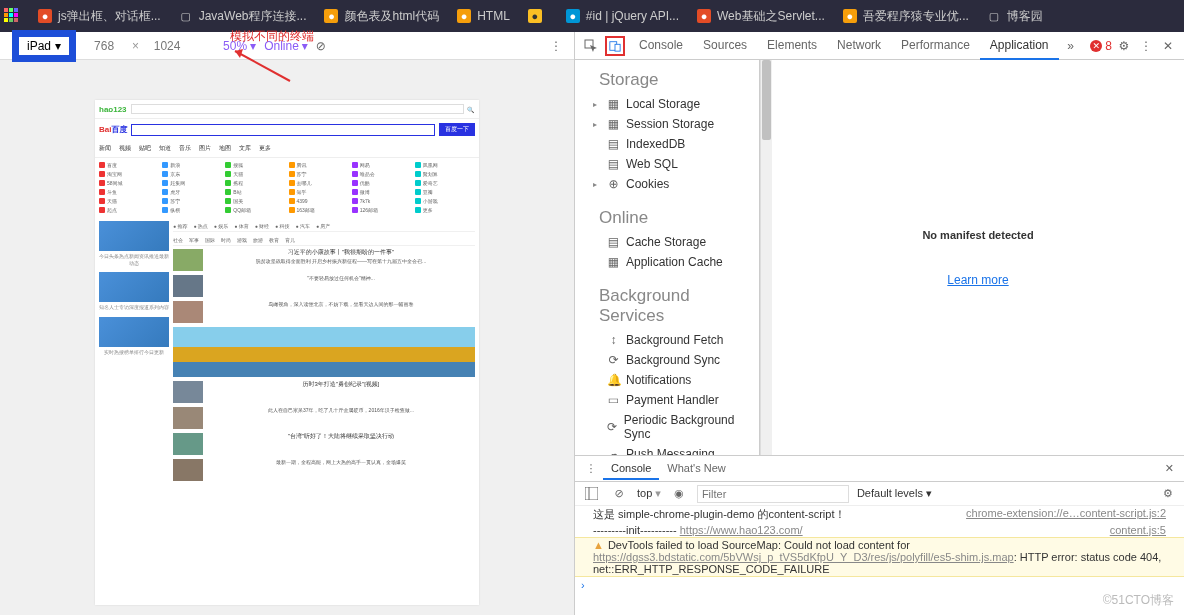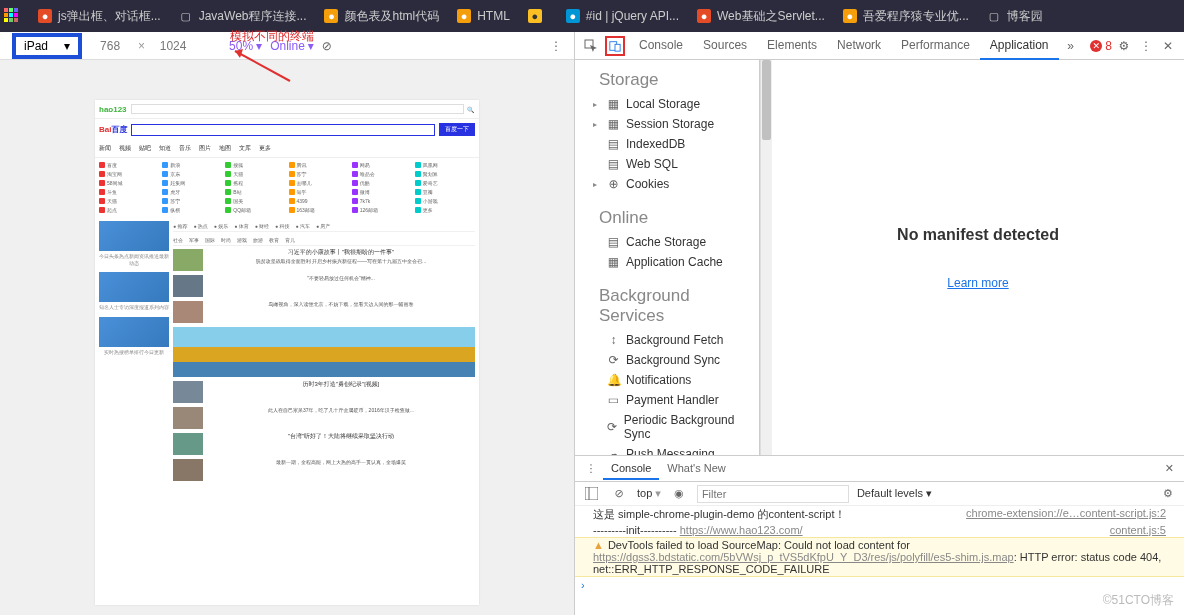--- a/index.html
+++ b/index.html
@@ -13,21 +13,21 @@
 .tab-icon.blue { background: #0096d6; color: #fff; border-radius: 2px; }
 .apps-icon { width: 16px; height: 16px; display: grid; grid-template-columns: repeat(3,4px); grid-template-rows: repeat(3,4px); gap: 1px; margin-right: 8px; }
 .apps-icon span { background: #88c; }
 .apps-icon span:nth-child(1){background:#f66}.apps-icon span:nth-child(2){background:#6f6}.apps-icon span:nth-child(3){background:#66f}
 .apps-icon span:nth-child(4){background:#f90}.apps-icon span:nth-child(5){background:#0ff}.apps-icon span:nth-child(6){background:#f0f}
 .apps-icon span:nth-child(7){background:#ff0}.apps-icon span:nth-child(8){background:#6c6}.apps-icon span:nth-child(9){background:#c66}
 
 .main-area { display: flex; height: calc(100% - 32px); }
 .left-pane { width: 575px; border-right: 1px solid #ccc; display: flex; flex-direction: column; }
 .device-toolbar { height: 28px; border-bottom: 1px solid #ddd; display: flex; align-items: center; padding: 0 12px; gap: 8px; background: #fff; position: relative; }
-.device-select { border: 4px solid #1d4ed8; padding: 2px 8px; font-size: 12px; display: flex; align-items: center; gap: 16px; cursor: pointer; }
+.device-select { border: 7px solid #1d4ed8; padding: 2px 8px; font-size: 12px; display: flex; align-items: center; gap: 4px; cursor: pointer; }
 .dim-input { width: 40px; text-align: center; font-size: 12px; color: #777; border: none; }
 .dim-sep { color: #999; }
 .zoom-select, .online-select { font-size: 12px; color: #8b5cf6; display: flex; align-items: center; gap: 3px; cursor: pointer; }
 .rotate-icon, .more-icon { color: #666; cursor: pointer; }
 .annotation { position: absolute; top: 28px; left: 230px; color: #e03030; font-size: 12px; font-weight: 500; pointer-events: none; }
 .annotation-arrow { position: absolute; top: 14px; left: 225px; width: 70px; height: 40px; pointer-events: none; }
 
 .viewport { flex: 1; background: #f0f0f0; display: flex; justify-content: center; padding: 40px 0 10px; overflow: hidden; }
 .simulated-page { width: 384px; background: #fff; font-size: 6px; overflow: hidden; box-shadow: 0 0 2px rgba(0,0,0,0.1); text-align: center; }
 .sim-header { display: flex; align-items: center; padding: 4px; gap: 4px; border-bottom: 1px solid #eee; }
@@ -69,21 +69,21 @@
 .dt-err { color: #e03030; display: flex; align-items: center; gap: 3px; }
 .dt-err-dot { width: 12px; height: 12px; background: #e03030; color: #fff; border-radius: 50%; font-size: 9px; display: flex; align-items: center; justify-content: center; }
 
 .devtools-body { flex: 1; display: flex; overflow: hidden; }
 .app-sidebar { width: 185px; border-right: 1px solid #ccc; overflow-y: auto; padding: 6px 0; font-size: 12px; }
 .app-section-title { color: #888; padding: 4px 24px; font-size: 17px; }
 .app-item { display: flex; align-items: center; padding: 3px 10px 3px 18px; gap: 6px; color: #333; cursor: pointer; }
 .app-item .tri { font-size: 8px; color: #888; width: 8px; }
 .app-item .ico { width: 13px; text-align: center; color: #666; }
 .app-manifest { flex: 1; display: flex; flex-direction: column; align-items: center; justify-content: center; }
-.app-manifest h2 { font-size: 16px; color: #333; font-weight: 600; margin-bottom: 32px; }
+.app-manifest h2 { font-size: 11px; color: #333; font-weight: 600; margin-bottom: 32px; }
 .app-manifest a { color: #1a73e8; font-size: 12px; text-decoration: underline; cursor: pointer; }
 
 .console-drawer { height: 160px; border-top: 1px solid #ccc; display: flex; flex-direction: column; font-size: 11px; }
 .drawer-tabs { height: 26px; display: flex; align-items: center; border-bottom: 1px solid #ccc; padding: 0 6px; gap: 2px; }
 .drawer-tab { padding: 4px 8px; color: #666; cursor: pointer; }
 .drawer-tab.active { color: #333; border-bottom: 2px solid #1a73e8; }
 .drawer-close { margin-left: auto; color: #666; cursor: pointer; padding: 0 4px; }
 .console-toolbar { height: 24px; display: flex; align-items: center; border-bottom: 1px solid #eee; padding: 0 6px; gap: 8px; }
 .console-toolbar .ctx { font-size: 11px; color: #333; }
 .filter-input { flex: 0 0 120px; height: 18px; border: 1px solid #ddd; padding: 0 4px; font-size: 11px; }

